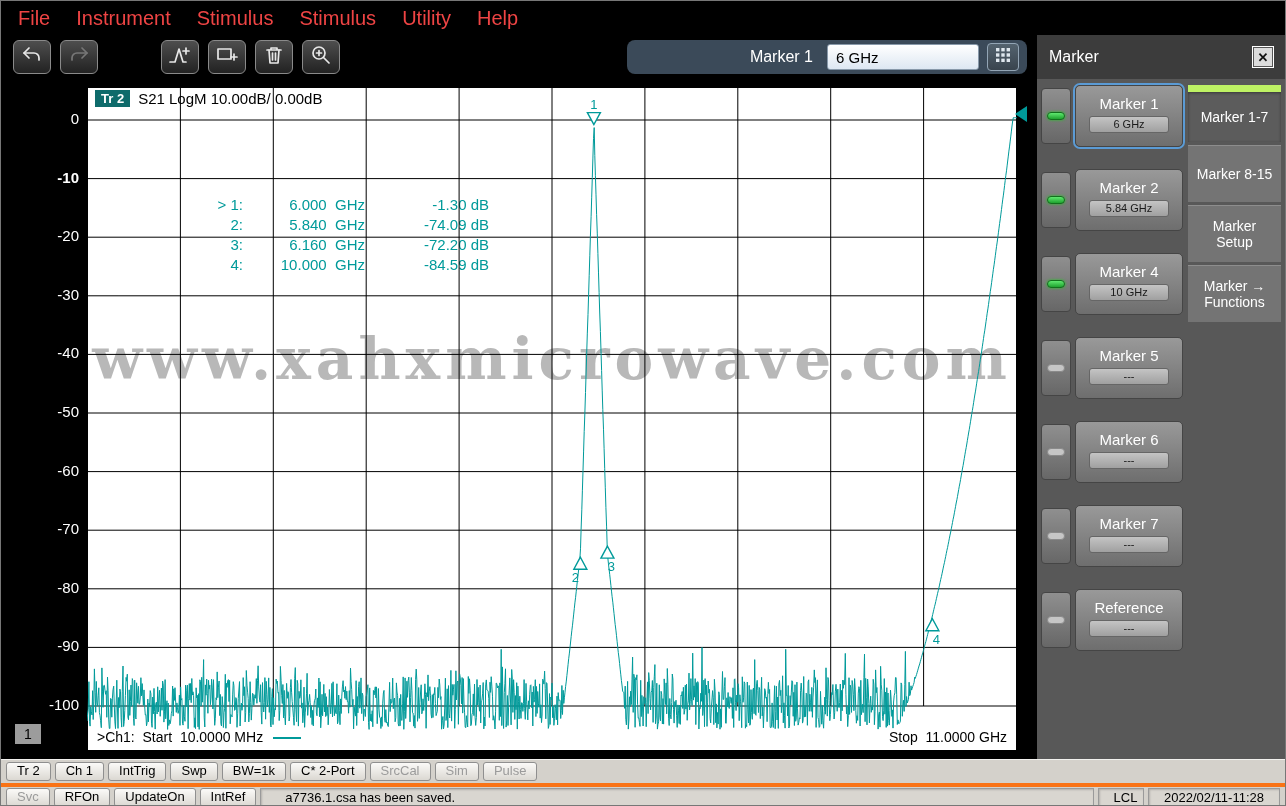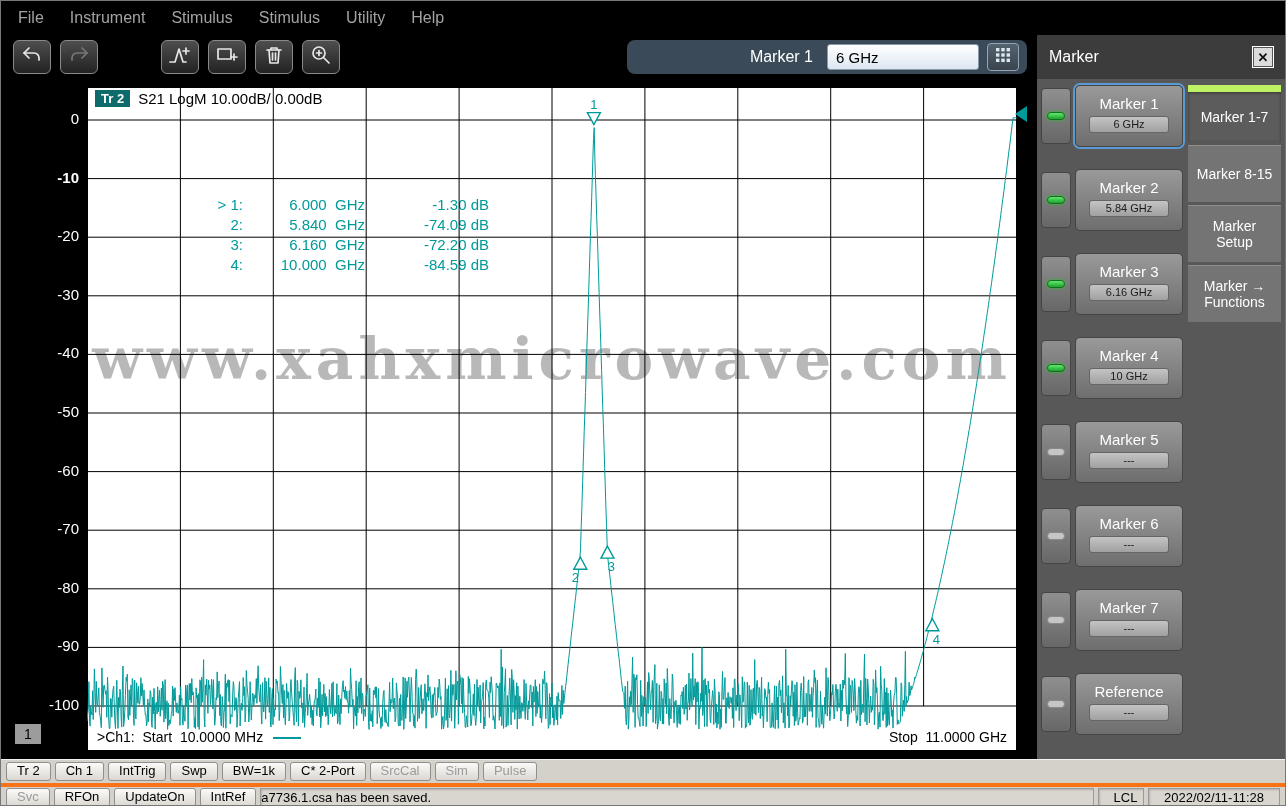--- a/index.html
+++ b/index.html
@@ -1,21 +1,21 @@
 <!DOCTYPE html>
 <html><head>
 <meta charset="utf-8">
 <style>
   * { box-sizing: border-box; margin: 0; padding: 0; }
   html,body { width:1286px; height:806px; background:#000; font-family:"Liberation Sans", sans-serif; }
   .screen { width:1286px; height:806px; background:#000; border:1px solid #777; position:relative; overflow:hidden; }
 
   
   .menu-bar { height:34px; display:flex; align-items:center; padding-left:4px; background:#000; }
-  .menu-item { color:#a3a3a3; font-size:16px; padding:0 13px; cursor:default; }
+  .menu-item { color:#ef4444; font-size:20px; padding:0 13px; cursor:default; }
 
   
   .topband { height:44px; display:flex; align-items:center; background:#000; }
   .toolbar { flex:1; display:flex; align-items:center; padding-left:12px; }
   .tool-btn { width:38px; height:34px; margin-right:9px; border:1px solid #8a8a8a; border-radius:6px;
               background:linear-gradient(#4e4e4e,#222); display:flex; align-items:center; justify-content:center; }
   .tool-btn.gap { margin-left:54px; }
   .tool-btn svg { stroke:#e8e8e8; fill:none; stroke-width:1.7; stroke-linecap:round; stroke-linejoin:round; }
   .tool-btn.disabled svg { stroke:#777; }
 
@@ -82,21 +82,21 @@
 
   
   .statusbar { height:24px; background:#d4d1cb; display:flex; align-items:center; padding:0 5px; gap:4px; }
   .statusbar.first { border-top:1px solid #f2f1ee; }
   .statusbar.second { border-top:4px solid #f97316; }
   .sbtn { height:19px; line-height:16px; padding:0 10px; font-size:13px; color:#000;
           border:1px solid #8f8f8f; border-radius:3px; background:linear-gradient(#fbfaf8,#dbd8d2); }
   .sbtn.disabled { color:#9b9b9b; }
   .sfield { height:19px; line-height:17px; font-size:13px; color:#000; border:1px solid #9a9a9a;
             background:#d9d6d0; box-shadow:inset 1px 1px 2px rgba(0,0,0,0.18); }
-  .msg { flex:1; padding-left:0; }
+  .msg { flex:1; padding-left:24px; }
   .lcl { width:46px; text-align:center;padding-left:9px; }
   .clock { width:132px; text-align:center; }
 </style>
 </head>
 <body>
 
 <div class="screen">
 
   <div class="menu-bar" id="menu-bar">
       <div class="menu-item">File</div>
@@ -280,29 +280,20 @@
             <button class="mbtn">
               <span class="mlabel">Marker 2</span>
               <span class="mval">5.84 GHz</span>
             </button>
           </div>
           <div class="mrow">
             <button class="led-btn">
               <span class="pill on"></span>
             </button>
             <button class="mbtn">
-              <span class="mlabel">Marker 3</span>
-              <span class="mval">6.16 GHz</span>
-            </button>
-          </div>
-          <div class="mrow">
-            <button class="led-btn">
-              <span class="pill on"></span>
-            </button>
-            <button class="mbtn">
               <span class="mlabel">Marker 4</span>
               <span class="mval">10 GHz</span>
             </button>
           </div>
           <div class="mrow">
             <button class="led-btn">
               <span class="pill off"></span>
             </button>
             <button class="mbtn">
               <span class="mlabel">Marker 5</span>

